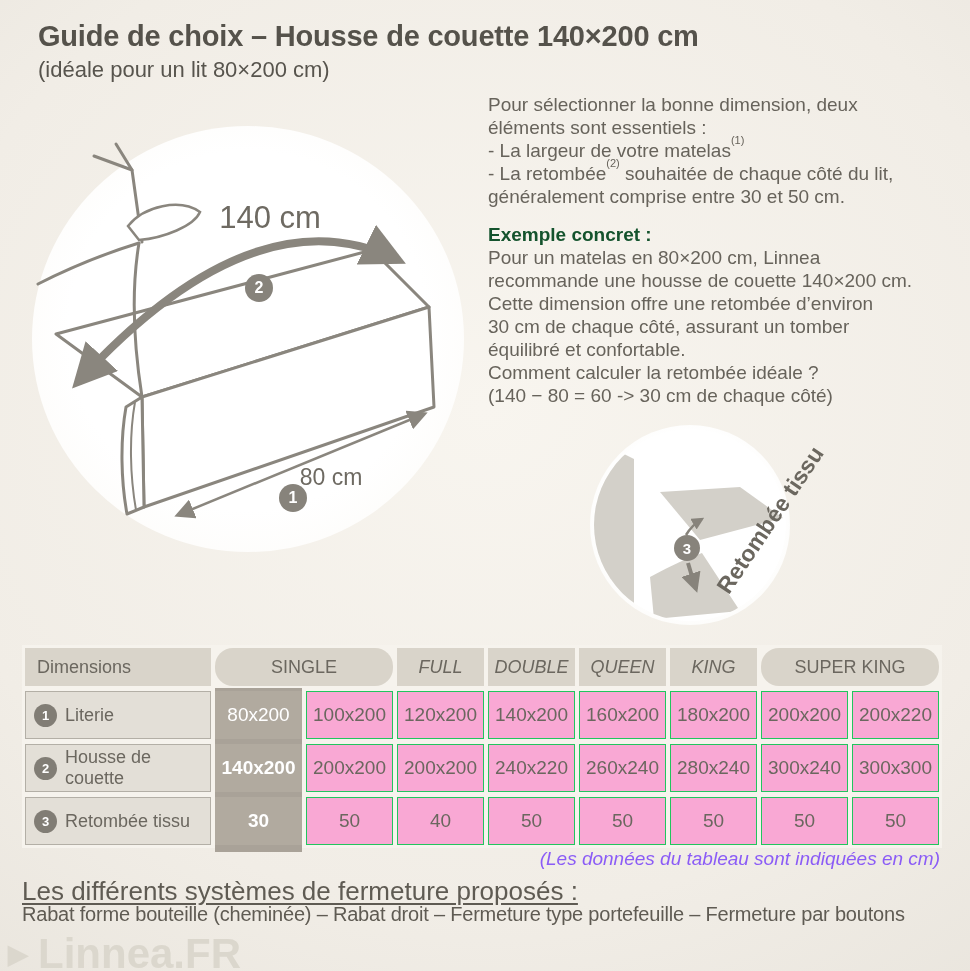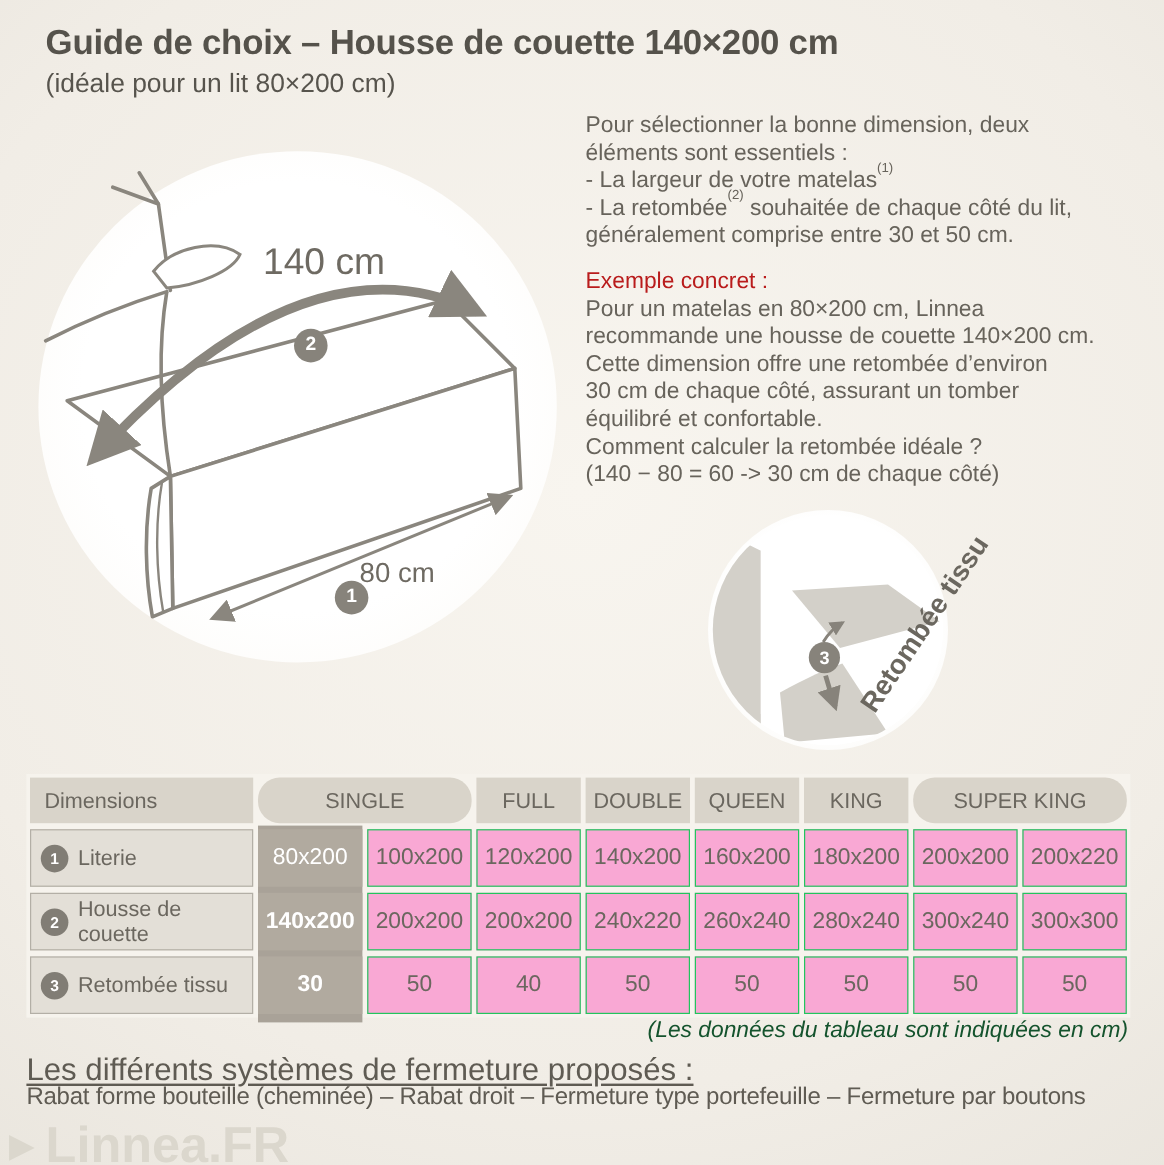--- a/index.html
+++ b/index.html
@@ -11,21 +11,21 @@
   }
   .abs{position:absolute;}
 
   
   .page-title{left:38px;top:20px;font-size:29px;font-weight:bold;color:#55524b;letter-spacing:-0.2px;}
   .page-subtitle{left:38px;top:57px;font-size:22px;color:#57544d;}
 
   
   .intro{left:488px;top:93px;width:472px;font-size:19px;line-height:23px;color:#67635b;}
   .example{left:488px;top:223px;width:478px;font-size:19px;line-height:23px;color:#67635b;}
-  .example .heading{font-weight:normal;color:#b91c1c;}
+  .example .heading{font-weight:bold;color:#14532d;}
   sup{font-size:11px;line-height:0;position:relative;top:-6px;}
 
   
   .circle-main{left:32px;top:126px;width:432px;height:426px;border-radius:50%;
     background:radial-gradient(circle at 50% 48%, #ffffff 58%, #fdfcfa 78%, #f2efe9 100%);}
   .circle-main svg{position:absolute;left:0;top:0;}
   .dim-label{position:absolute;font-weight:normal;color:#6e6a62;text-align:center;}
   .dim-140{left:138px;top:74px;width:200px;font-size:31px;}
   .dim-80{left:249px;top:338px;width:100px;font-size:23px;}
   .badge{position:absolute;border-radius:50%;background:#87837b;color:#fff;
@@ -42,34 +42,34 @@
     transform:rotate(-56deg);transform-origin:0 100%;white-space:nowrap;}
 
   
   .size-table{left:22px;top:645px;width:914px;padding:3px;background:#f6f3ed;}
   .hl-strip{position:absolute;left:193px;top:43px;width:87px;height:164px;background:#a9a298;z-index:0;}
   .trow{display:flex;column-gap:4px;position:relative;z-index:1;margin-bottom:5px;}
   .trow:last-child{margin-bottom:0;}
   .hcell{height:38px;background:#d9d4ca;color:#6b675f;font-size:18px;
     display:flex;align-items:center;justify-content:center;}
   .hcell.corner{width:186px;justify-content:flex-start;padding-left:12px;box-sizing:border-box;}
-  .w1{width:87px;} .w2{width:178px;border-radius:18px;}
+  .w1{width:87px;font-style:italic;} .w2{width:178px;border-radius:18px;}
   .cell{height:48px;box-sizing:border-box;display:flex;align-items:center;justify-content:center;
     font-size:19px;color:#6b675f;}
   .labelcell{width:186px;background:#e3dfd7;border:1px solid #b3afa6;
     justify-content:flex-start;padding-left:8px;font-size:18px;}
   .datacell{width:87px;background:#f9a8d4;border:1px solid #22c55e;}
   .hlcell{width:87px;background:#b1aa9f;color:#ffffff;border:none;}
   .hlcell.bold{font-weight:bold;}
   .tbadge{width:23px;height:23px;border-radius:50%;background:#817d75;color:#fff;
     display:flex;align-items:center;justify-content:center;font-size:13px;font-weight:bold;
     margin-right:8px;flex:none;}
 
   
-  .table-note{right:30px;top:848px;font-size:19px;font-style:italic;color:#14532d;}
+  .table-note{right:30px;top:848px;font-size:19px;font-style:italic;color:#8b5cf6;}
   .closures-heading{left:22px;top:876px;font-size:26px;color:#5f5b53;
     text-decoration:underline;text-underline-offset:3px;}
   .closures-line{left:22px;top:903px;font-size:20px;letter-spacing:-0.2px;color:#5f5b53;white-space:nowrap;}
 
   
   .watermark{left:8px;top:930px;font-size:42px;font-weight:bold;color:#dbd7cd;
     display:flex;align-items:center;gap:10px;}
   .watermark .tri{font-size:26px;}
 </style>
 </head>

